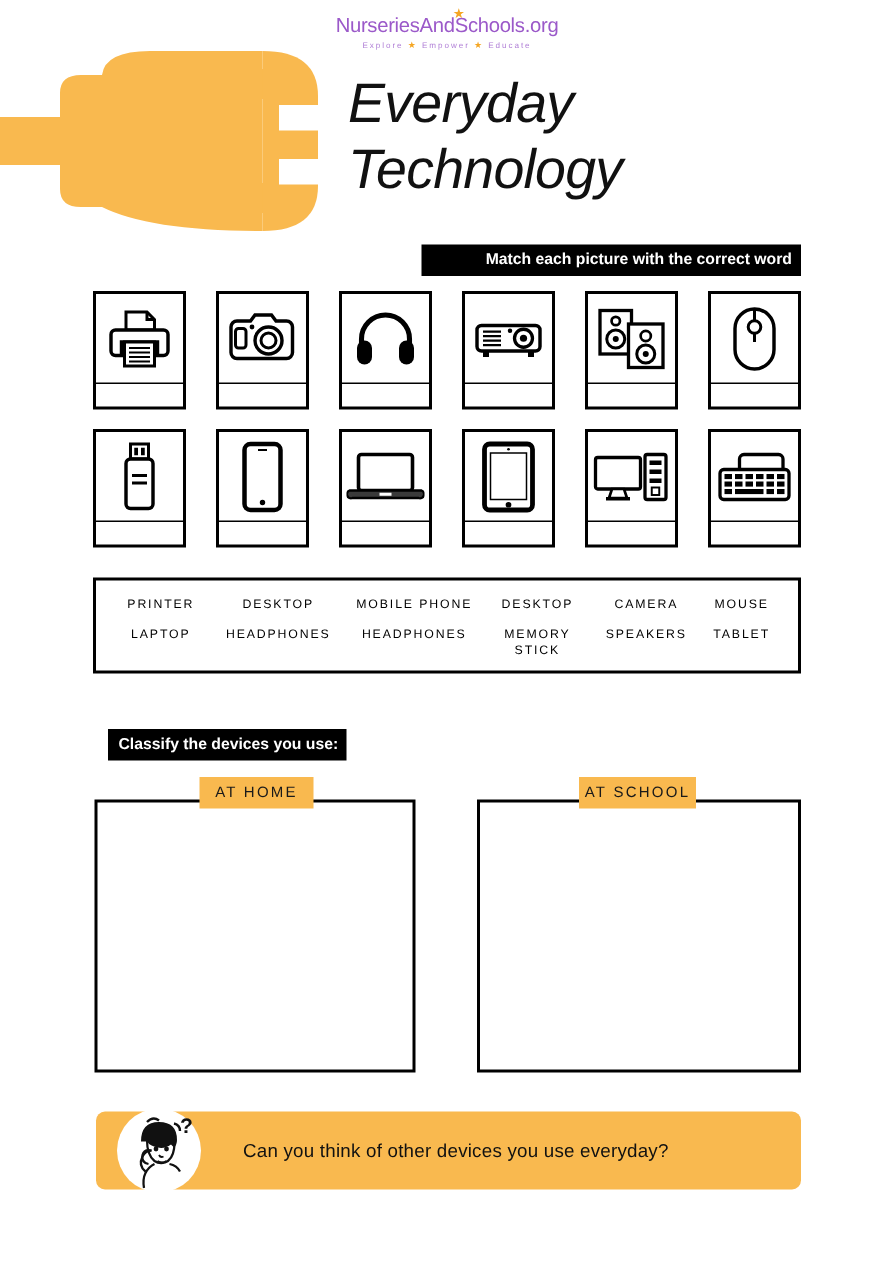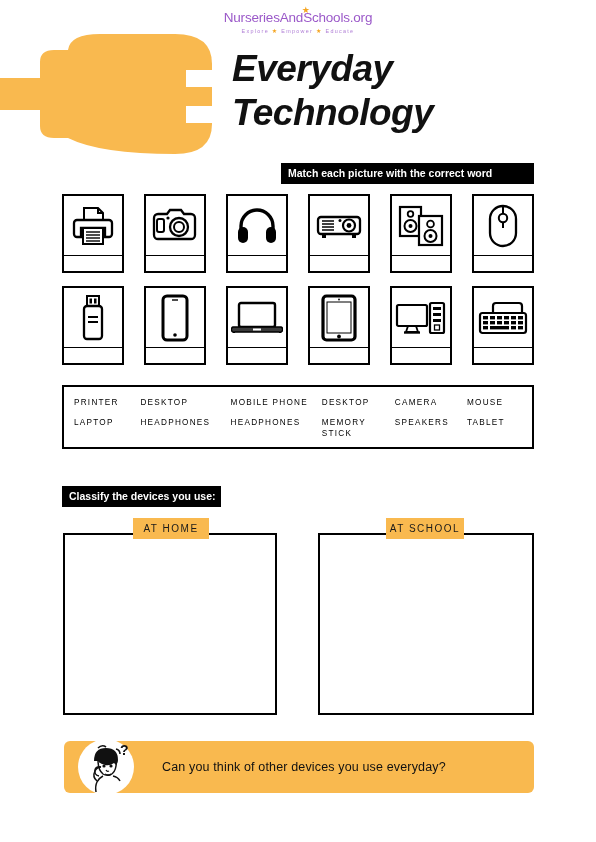--- a/index.html
+++ b/index.html
@@ -29,33 +29,33 @@
   }
   .logo-tag i { color: #f5a623; font-style: normal; font-size: 6px; }
 
   
   .plug { position: absolute; left: 0; top: 32px; width: 240px; height: 124px; }
 
   
   .title {
     position: absolute; left: 232px; top: 47px; width: 330px;
     font-family: "Liberation Sans Narrow", "Liberation Sans", sans-serif;
-    font-size: 37px; font-weight: 700; font-style: italic;
+    font-size: 37px; font-weight: 400; font-style: italic;
     color: #111; line-height: 44px; letter-spacing: -0.5px;
   }
   .title span { display: block; }
 
   
   .banner {
     position: absolute; background: #000; color: #fff;
     font-size: 10.5px; font-weight: 700; line-height: 16px;
     padding: 2px 6px 3px 7px; white-space: nowrap;
   }
-  #banner-match { left: 281px; top: 163px; width: 253px; text-align: left; }
-  #banner-classify { left: 62px; top: 486px; }
+  #banner-match { left: 281px; top: 163px; width: 253px; text-align: right; }
+  #banner-classify { left: 72px; top: 486px; }
 
   
   .cards { position: absolute; left: 62px; top: 194px; width: 472px; }
   .card-row { display: flex; gap: 19.5px; }
   .card-row + .card-row { margin-top: 13px; }
   .card {
     width: 65px; height: 79px; border: 2.2px solid #000;
     background: #fff; display: flex; flex-direction: column;
   }
   .card-pic {
@@ -63,20 +63,21 @@
     border-bottom: 1.6px solid #000; overflow: hidden;
   }
   .card-pic svg { display: block; }
   .card-answer { height: 15px; }
 
   
   .wordbank {
     position: absolute; left: 62px; top: 385px;
     width: 472px; height: 64px; border: 2.2px solid #000; background: #fff;
     padding: 10px 10px 0 10px;
+    text-align: center;
   }
   .wb-row { display: flex; }
   .wb-row + .wb-row { margin-top: 9px; }
   .wb-cell {
     font-size: 8.2px; font-weight: 400; color: #000;
     letter-spacing: 1.25px; line-height: 11px;
   }
   .wb-c0 { width: 70px; } .wb-c1 { width: 95px; } .wb-c2 { width: 96px; }
   .wb-c3 { width: 77px; } .wb-c4 { width: 76px; } .wb-c5 { width: 58px; }
 

